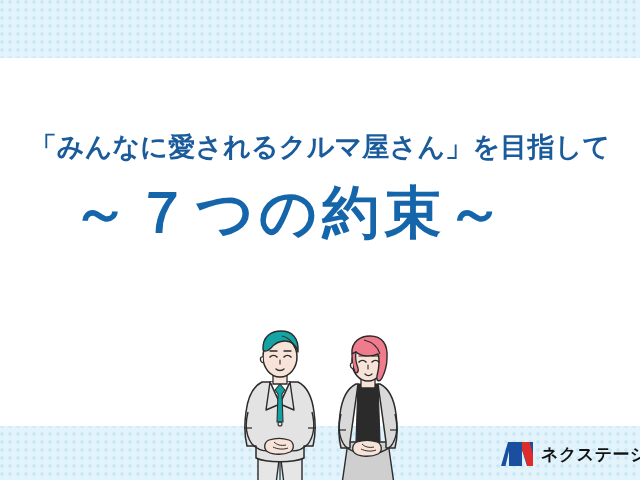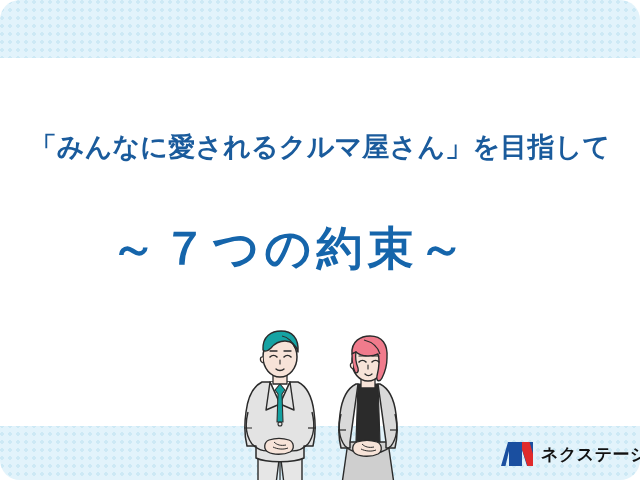--- a/index.html
+++ b/index.html
@@ -14,21 +14,20 @@
   #stage {
     position: relative;
     width: 640px;
     height: 480px;
     overflow: hidden;
     background-color: #e2f3fb;
     background-image:
       radial-gradient(circle at 2px 2px, #cde9f5 1.6px, rgba(205,233,245,0) 2.1px);
     background-size: 8px 8px;
     background-position: 0 0;
-    border-radius: 20px;
   }
 
   
   #panel {
     position: absolute;
     left: 0;
     top: 58px;
     width: 640px;
     height: 368px;
     background: #ffffff;
@@ -55,26 +54,25 @@
     line-height: 1;
     white-space: nowrap;
   }
 
   #line2 {
     position: absolute;
     left: 0;
     top: 126px;
     width: 580px;
     color: #1565ab;
-    font-size: 46px;
+    font-size: 57px;
     font-weight: bold;
     letter-spacing: 5px;
     line-height: 1;
     white-space: nowrap;
-    margin-top: 41px;
   }
 
   
   #illustration {
     position: absolute;
     left: 240px;
     top: 272px;
     width: 176px;
     height: 154px;
   }

